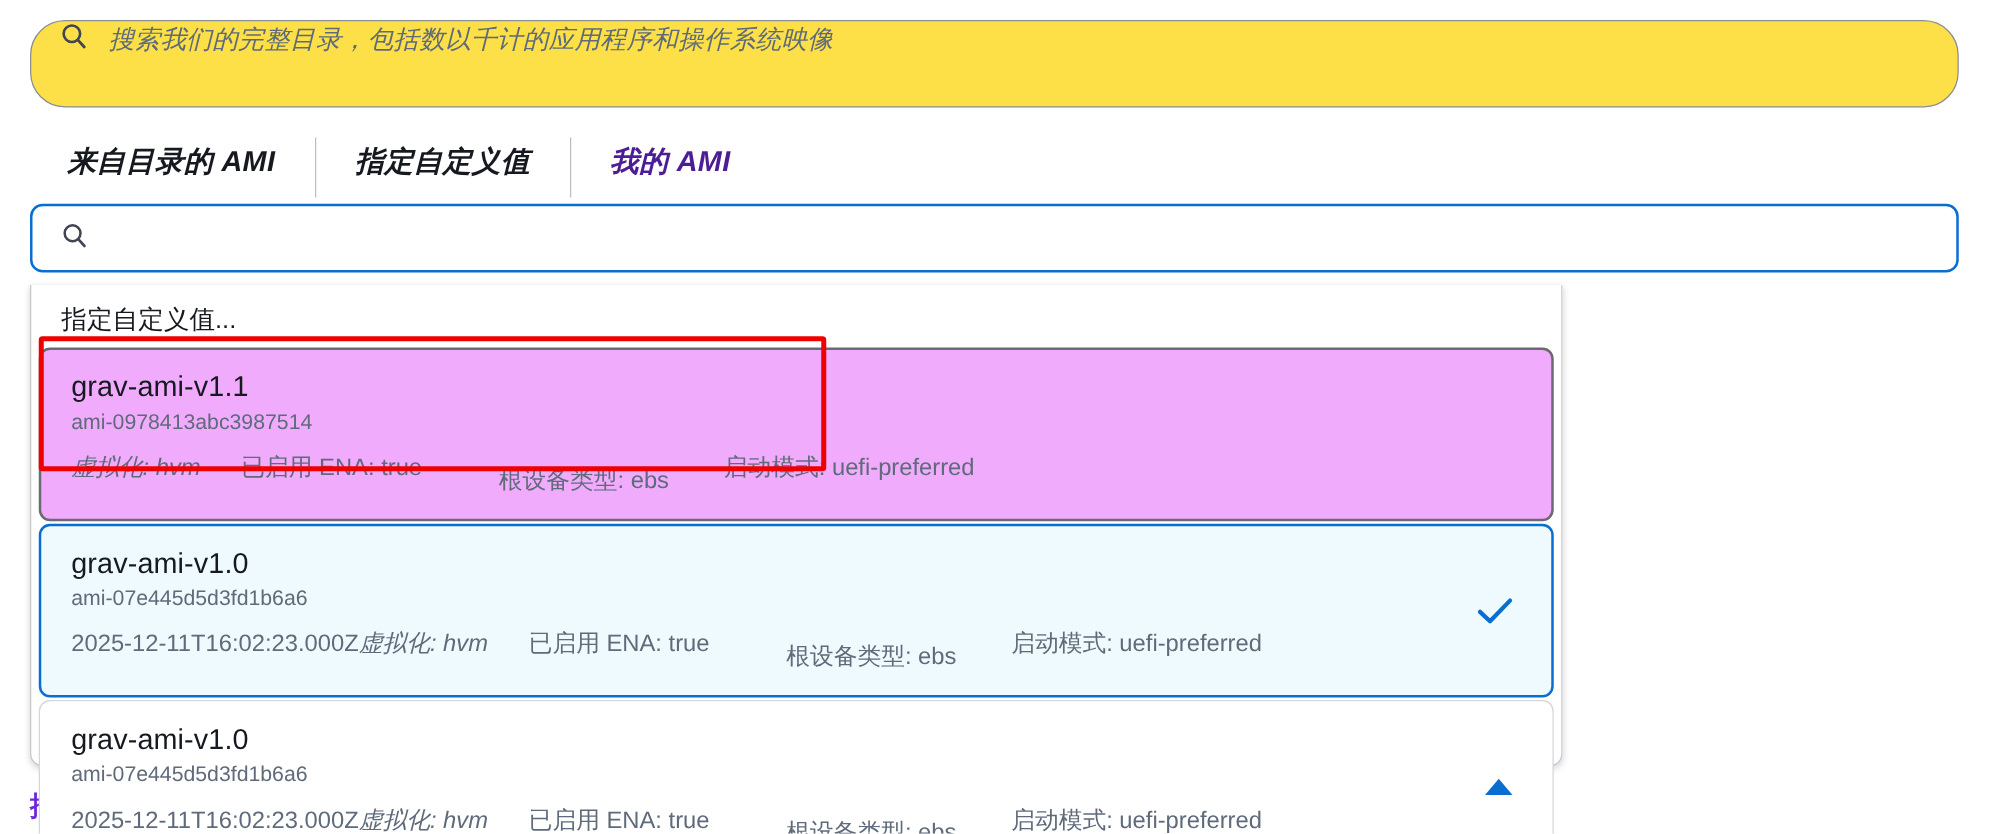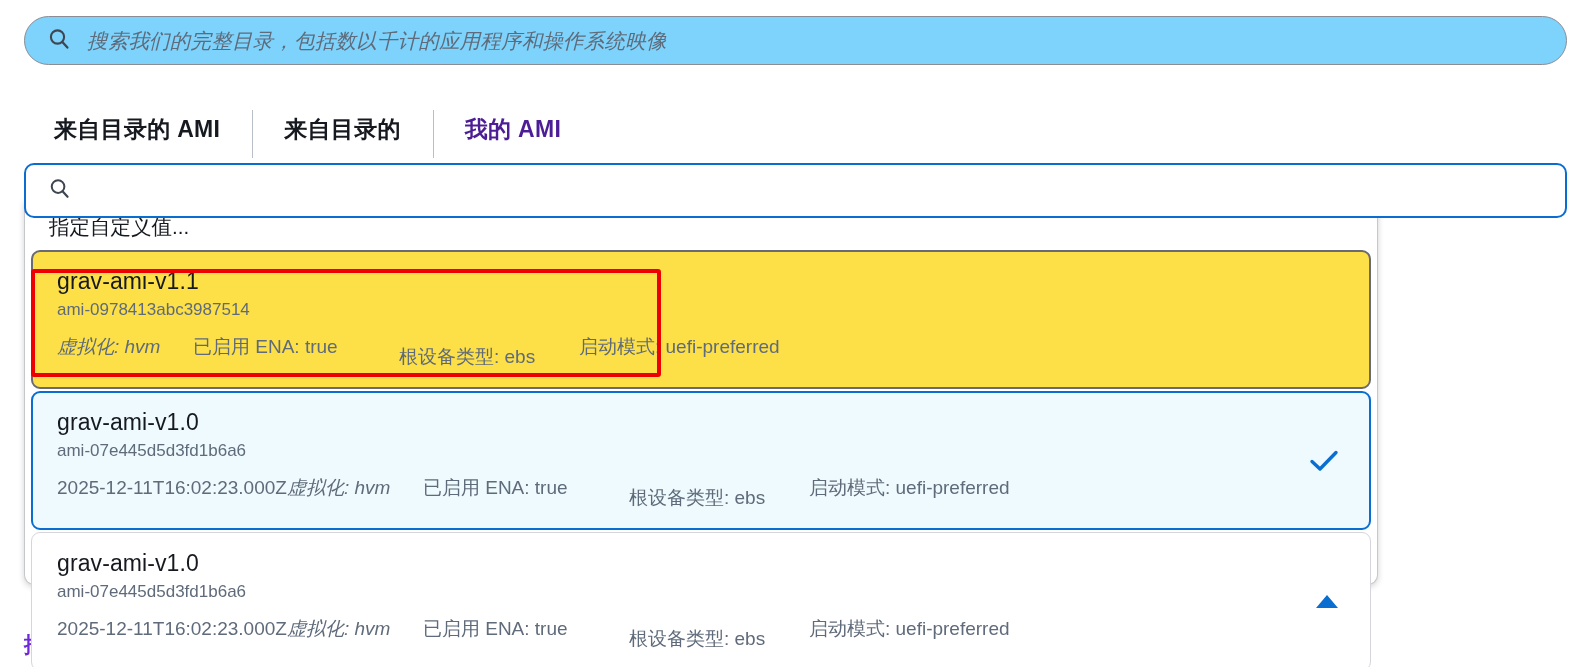--- a/index.html
+++ b/index.html
@@ -16,46 +16,46 @@
     background: #ffffff;
     overflow: hidden;
   }
 
   
   .catalog-search {
     position: absolute;
     left: 24px;
     top: 16px;
     width: 1543px;
-    height: 49px;
+    height: 70px;
     border: 1px solid #8c8c94;
     border-radius: 28px;
-    background: #7dd3fc;
-    display: flex;
-    align-items: center;
+    background: #fde047;
+    display: flex;
     padding: 0 22px;
   }
   .catalog-search .ico { flex: 0 0 auto; margin-right: 16px; display: block; }
   .catalog-search .ph {
     font-style: italic;
     font-size: 20.5px;
     color: #5f6b7a;
     white-space: nowrap;
     letter-spacing: .2px;
   }
 
   
   .tabs {
     position: absolute;
     left: 24px;
     top: 108px;
     width: 1543px;
     height: 55px;
     display: flex;
     align-items: flex-start;
+    font-style: italic;
   }
   .tab {
     position: relative;
     font-size: 23px;
     font-weight: bold;
     color: #16191f;
     padding: 6px 32px 18px 32px;
     white-space: nowrap;
     letter-spacing: .3px;
   }
@@ -88,22 +88,22 @@
   .filter-input .val {
     font-size: 20px;
     color: #16191f;
     margin-left: 16px;
   }
 
   
   .dropdown {
     position: absolute;
     left: 24px;
-    top: 200px;
-    width: 1354px;
+    top: 228px;
+    width: 1226px;
     height: 385px;
     background: #ffffff;
     border: 1px solid #c6c6cd;
     border-top: none;
     border-radius: 0 0 10px 10px;
     box-shadow: 0 2px 6px rgba(0,0,0,.18);
     padding-top: 4px;
     z-index: 4;
   }
 
@@ -119,21 +119,21 @@
   .options { padding: 0 6px; }
 
   .option {
     position: relative;
     border-radius: 9px;
     padding: 14px 24px 16px 24px;
     margin: 0 0 2px 0;
     border: 2px solid transparent;
   }
   .option.hovered {
-    background: #fde047;
+    background: #f0abfc;
     border-color: #6a6a72;
   }
   .option.selected {
     background: #eefafd;
     border-color: #0a6ed1;
   }
   .option.plain {
     background: #ffffff;
     border: 1px solid #d5d5dc;
     padding: 15px 24px 17px 25px;
@@ -218,21 +218,21 @@
       </svg>
     </span>
     <span class="ph">搜索我们的完整目录，包括数以千计的应用程序和操作系统映像</span>
   </div>
 
   <div class="tabs">
     <div class="tab">
       <span>来自目录的 AMI</span>
     </div>
     <div class="tab">
-      <span>来自目录的</span>
+      <span>指定自定义值</span>
     </div>
     <div class="tab active">
       <span>我的 AMI</span>
     </div>
   </div>
 
   <div class="dropdown">
     <div class="custom-option">
       <span>指定自定义值...</span>
     </div>

